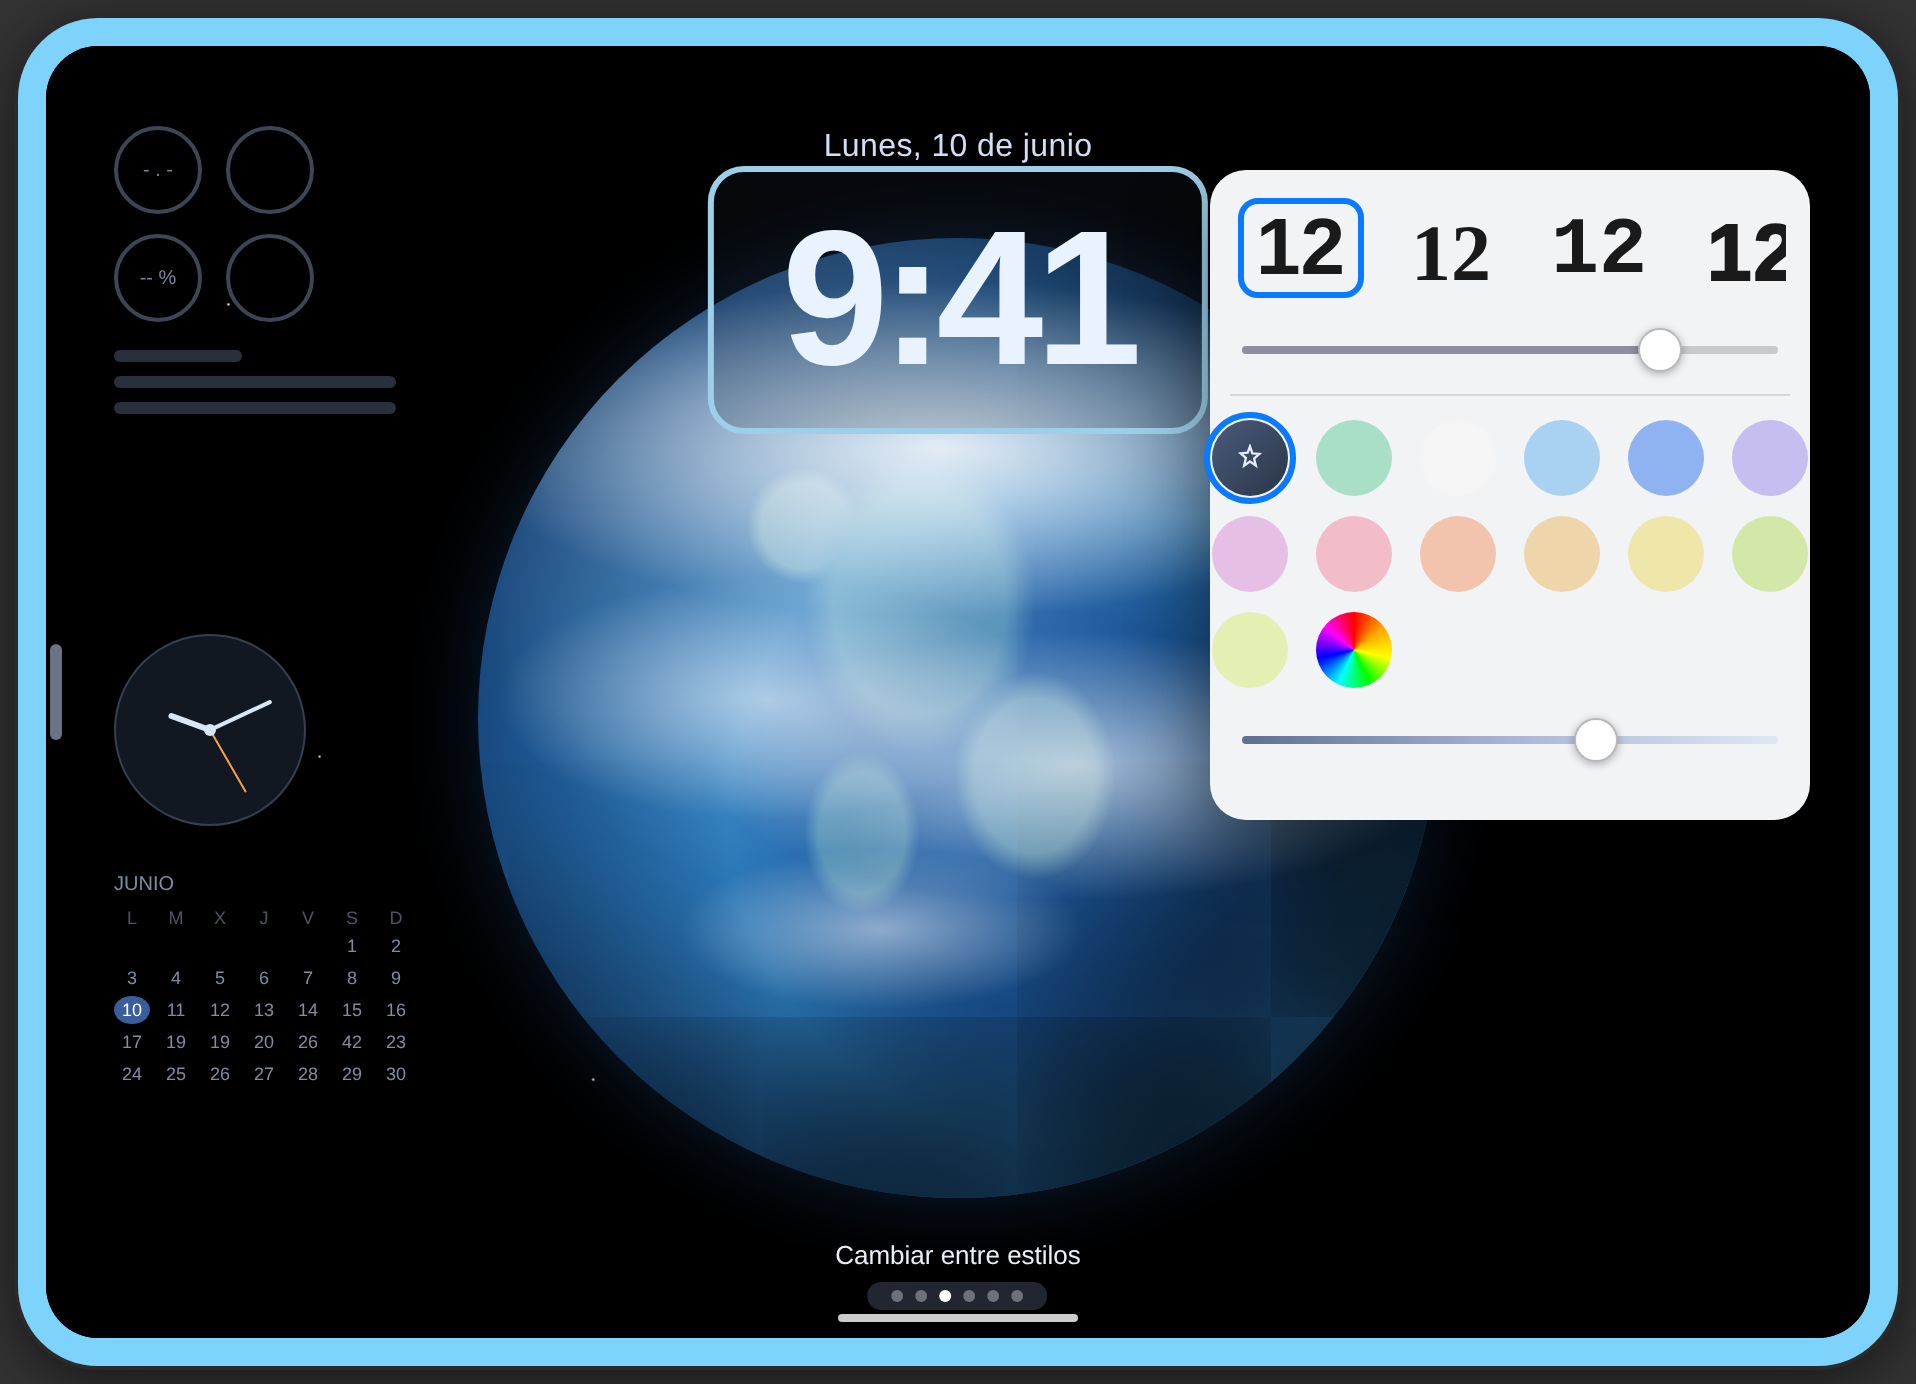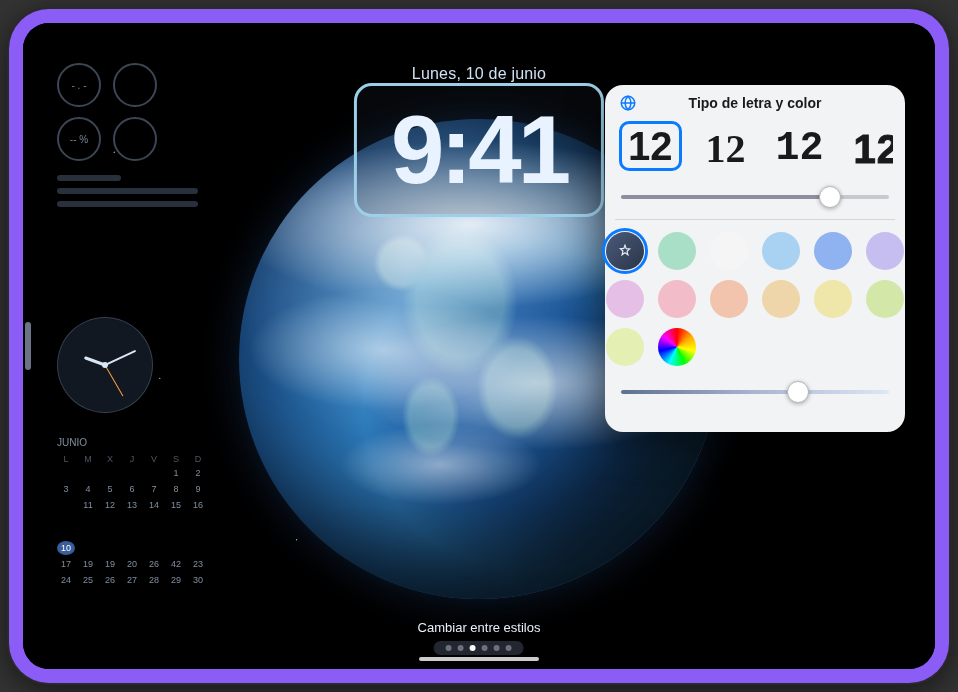--- a/index.html
+++ b/index.html
@@ -10,21 +10,21 @@
     font-family: -apple-system, "Helvetica Neue", Arial, sans-serif;
     overflow: hidden;
     position: relative;
     display: flex;
     align-items: center;
     justify-content: center;
   }
   .device-frame {
     width: 940px;
     height: 674px;
-    background: #8b5cf6;
+    background: #7dd3fc;
     border-radius: 40px;
     padding: 14px;
     position: relative;
     box-shadow: 0 0 0 2px #2a2a2a, 0 6px 30px rgba(0,0,0,.6);
   }
   .screen {
     width: 100%;
     height: 100%;
     border-radius: 26px;
     overflow: hidden;
@@ -167,21 +167,21 @@
   
   .calendar {
     margin-top: 24px;
     color: rgba(180,200,224,.7);
     font-size: 10px;
   }
   .cal-month { text-transform: uppercase; font-size:10px; margin-bottom:4px;}
   .cal-grid { display:grid; grid-template-columns: repeat(7,18px); gap:2px 4px; }
   .cal-grid span { text-align:center; font-size:9px; line-height:14px;}
   .cal-head span { color: rgba(150,170,200,.5);}
-  .cal-today { background:#3a5d9b; color:#fff; border-radius:50%;margin-top:43px; }
+  .cal-today { background:#3a5d9b; color:#fff; border-radius:50%; }
 
   
   .footer {
     position:absolute;
     bottom: 14px;
     left:50%;
     transform: translateX(-50%);
     text-align:right;
   }
   .footer-label {
@@ -425,29 +425,20 @@
             <span>26</span>
             <span>27</span>
             <span>28</span>
             <span>29</span>
             <span>30</span>
           </div>
       </div>
     </div>
 
     <div class="popover">
-      <div class="pop-header">
-        <span class="globe-btn">
-          <svg viewBox="0 0 24 24" width="18" height="18" fill="none" stroke="currentColor" stroke-width="2">
-            <circle cx="12" cy="12" r="9"></circle>
-            <path d="M3 12h18M12 3c2.5 2.5 4 5.5 4 9s-1.5 6.5-4 9c-2.5-2.5-4-5.5-4-9s1.5-6.5 4-9z"></path>
-          </svg>
-        </span>
-        <span>Tipo de letra y color</span>
-      </div>
 
       <div class="font-row" id="font-row">
           <div class="font-sample  sel">12</div>
           <div class="font-sample soft">12</div>
           <div class="font-sample slab">12</div>
           <div class="font-sample stencil">12</div>
         </div>
 
       <div class="slider-wrap">
         <div class="slider-track"></div>

